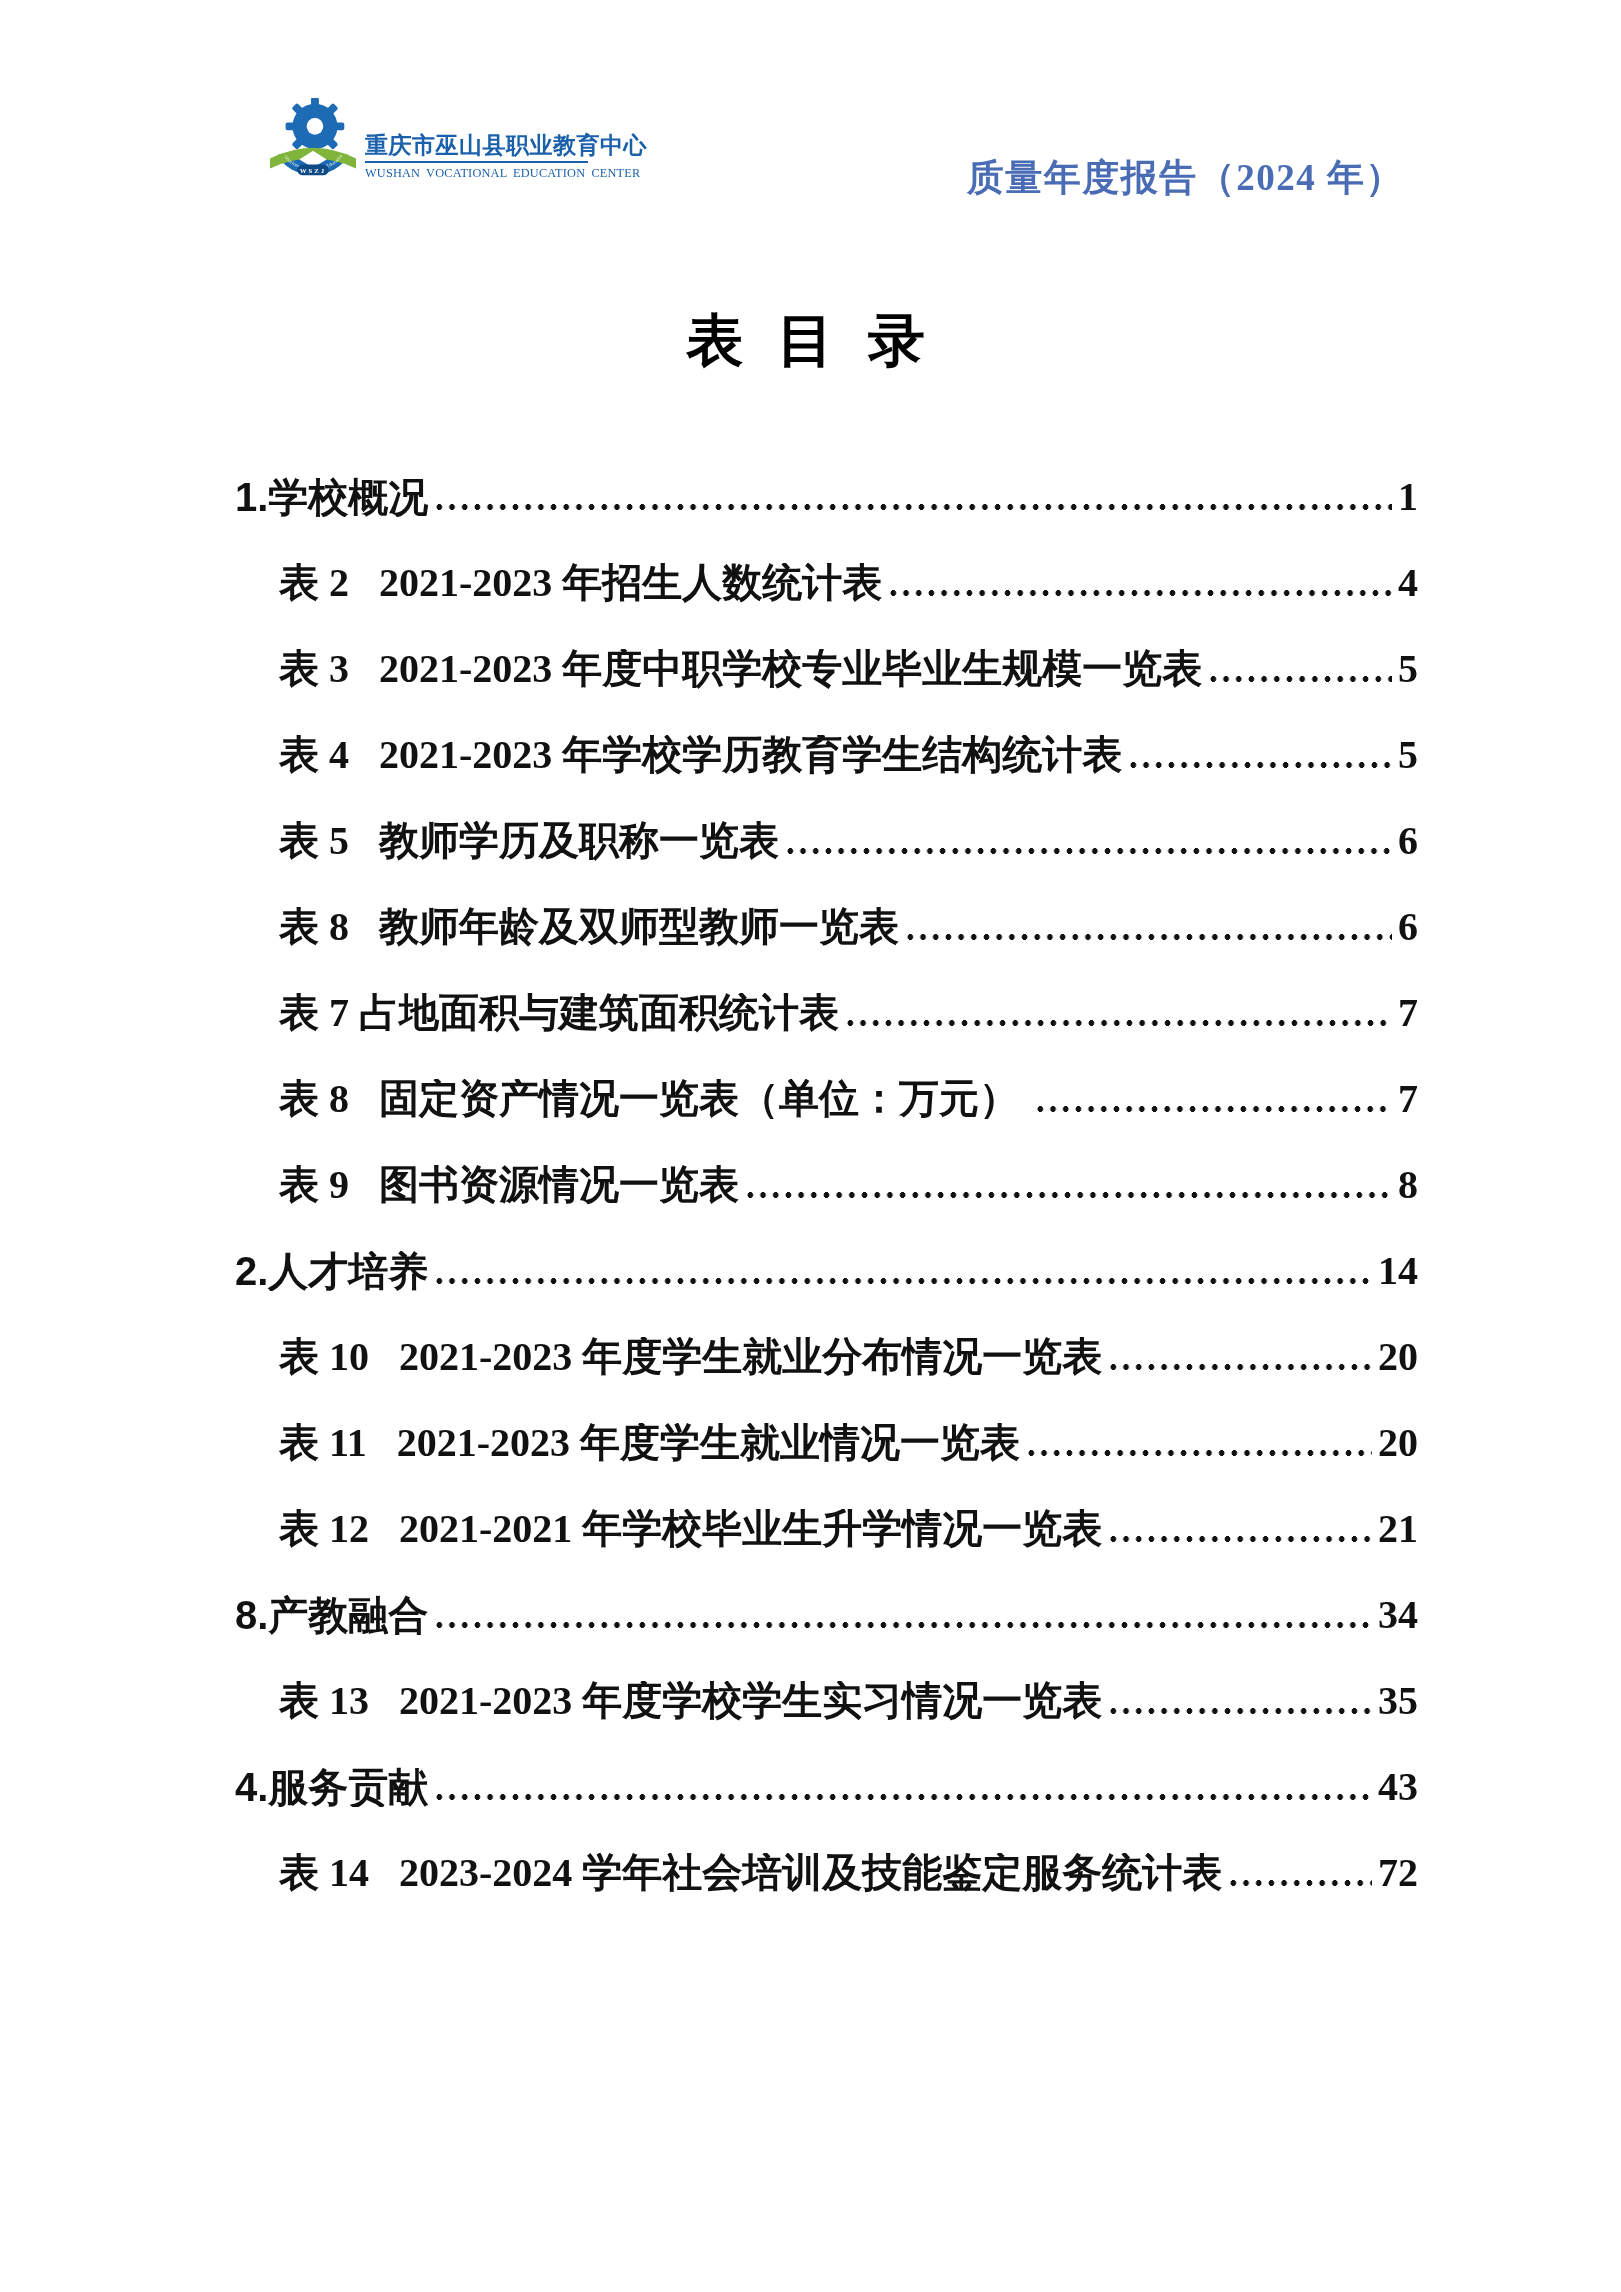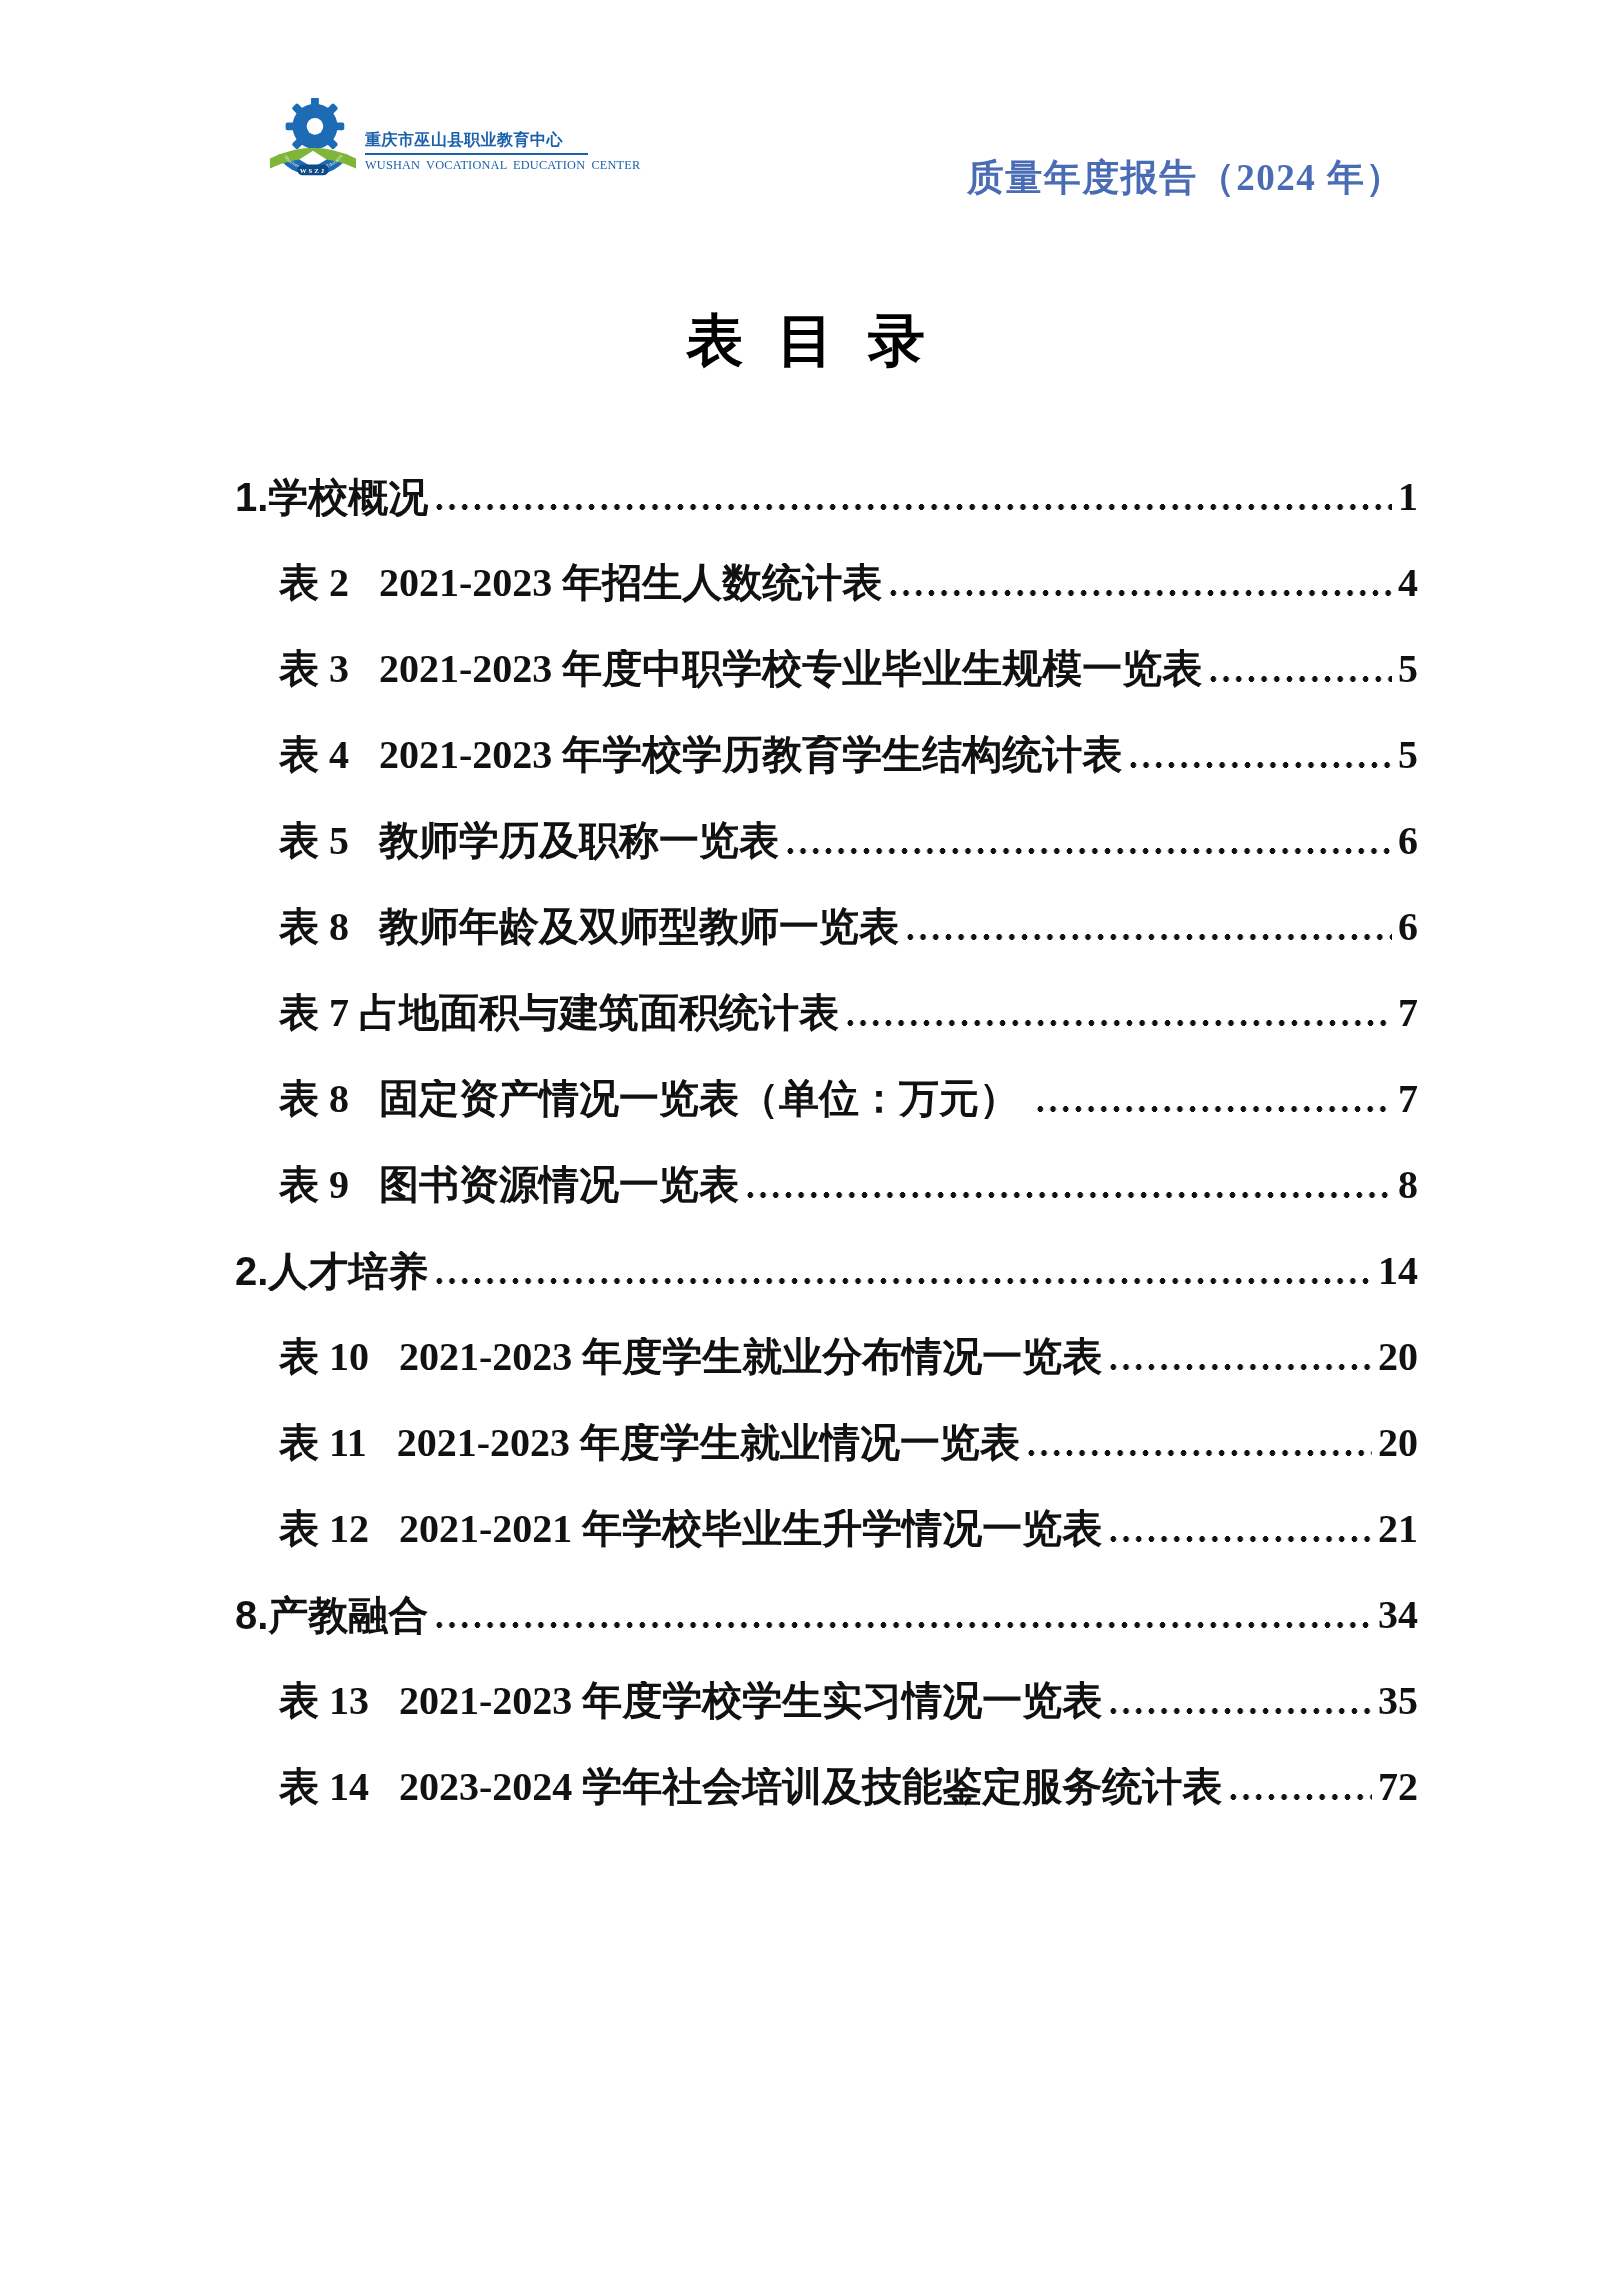--- a/index.html
+++ b/index.html
@@ -23,21 +23,21 @@
   .gear-body{fill:var(--brand-blue);}
   .gear-hole{fill:#ffffff;}
   .bowl{fill:var(--brand-blue);}
   .book-green{fill:var(--brand-green);}
   .book-white{fill:#ffffff;}
   .ribbon{fill:var(--logo-dark-blue);}
   .badge-text{fill:#ffffff;font-family:"Liberation Serif",serif;font-weight:700;font-size:7px;letter-spacing:2px;}
   .arc-text{fill:#e8f2e0;font-family:"Liberation Sans",sans-serif;font-size:4.6px;letter-spacing:0.4px;}
   .org{position:absolute;left:365px;top:133px;width:227px;}
   .org-zh{
-    font-family:Liberation Mono, monospace;font-weight:700;font-size:16px;
+    font-family:Liberation Sans, sans-serif;font-weight:700;font-size:23px;
     color:var(--org-text-blue);letter-spacing:0.5px;white-space:nowrap;line-height:1.1;
   }
   .org-divider{border-top:2px solid var(--org-text-blue);margin:2.9px 0 3.9px 0;width:223px;}
   .org-en{
     font-family:"Liberation Serif",serif;font-size:12.3px;color:var(--org-text-blue);
     letter-spacing:0.2px;word-spacing:2.9px;white-space:nowrap;line-height:1;
   }
   .report-title{
     position:absolute;top:159px;right:217px;
     font-family:"Liberation Serif",serif;font-weight:700;font-size:37px;
@@ -178,19 +178,24 @@
     <div class="row section">
       <span class="label">8.产教融合</span>
       <div class="leader"></div>
       <span class="pg">34</span>
     </div>
     <div class="row entry">
       <span class="label">表 13   2021-2023 年度学校学生实习情况一览表</span>
       <div class="leader"></div>
       <span class="pg">35</span>
     </div>
+    <div class="row section">
+      <span class="label">4.服务贡献</span>
+      <div class="leader"></div>
+      <span class="pg">43</span>
+    </div>
     <div class="row entry">
       <span class="label">表 14   2023-2024 学年社会培训及技能鉴定服务统计表</span>
       <div class="leader"></div>
       <span class="pg">72</span>
     </div>
   </main>
 
 
 </body></html>

